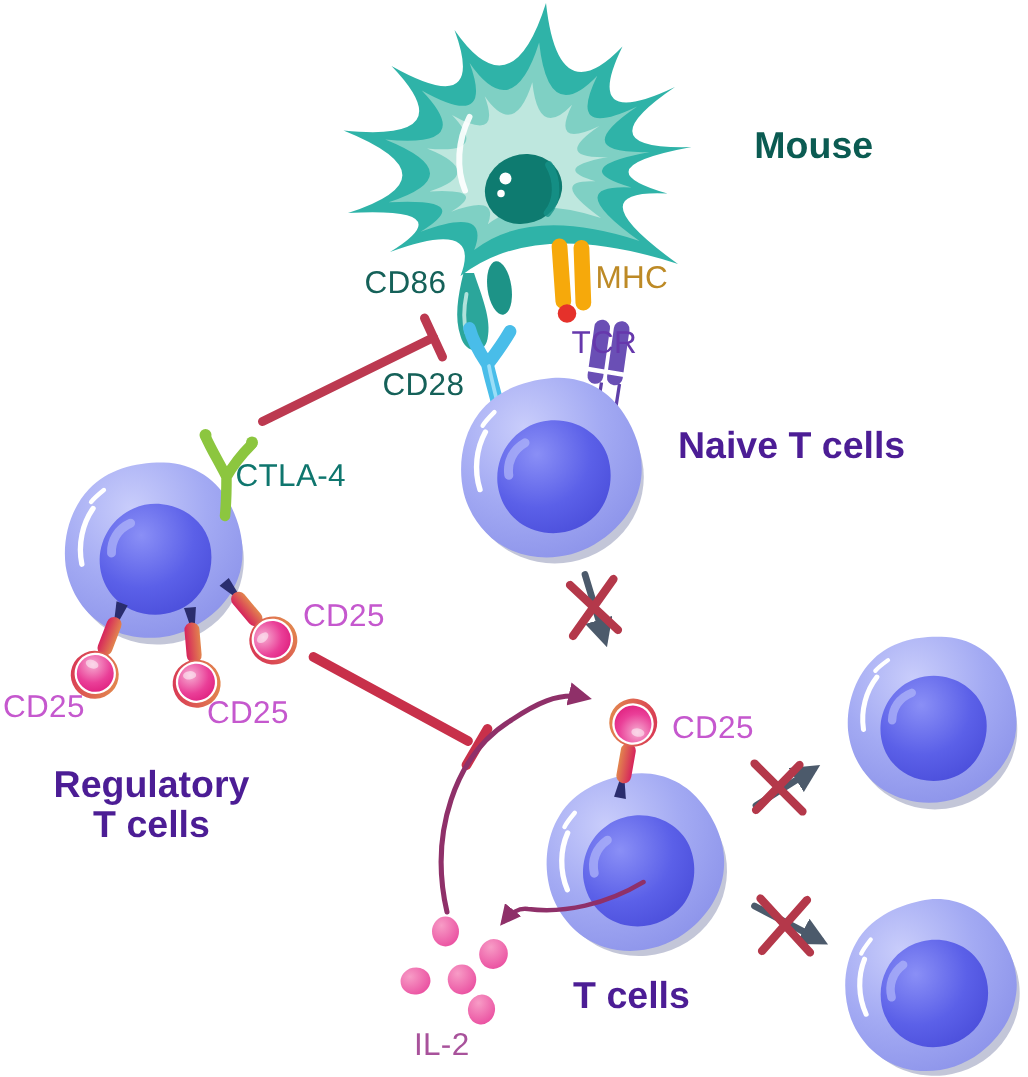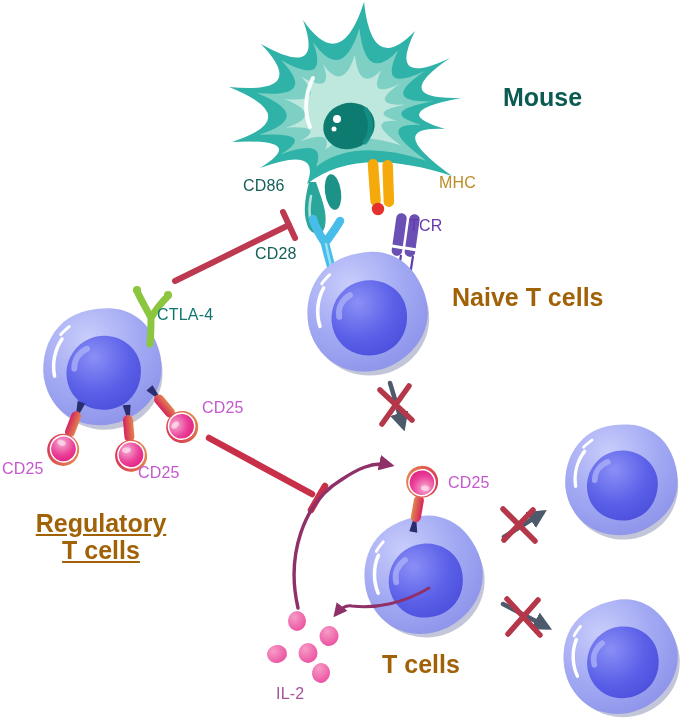--- a/index.html
+++ b/index.html
@@ -2,22 +2,22 @@
 <html><head>
 <meta charset="utf-8">
 <style>
   html,body{margin:0;padding:0;background:#fff;}
   #stage{
     position:relative;width:685px;height:718px;background:#ffffff;overflow:hidden;
     font-family:"Liberation Sans", sans-serif;
     padding-left:12px;
   }
   #art{position:absolute;left:0;top:0;}
-  .lbl{position:absolute;white-space:nowrap;font-size:16px;letter-spacing:0.2px;}
-  .name{position:absolute;font-weight:bold;font-size:25px;line-height:27px;text-align:center;color:#a16207;}
+  .lbl{position:absolute;white-space:nowrap;font-size:21px;letter-spacing:0.2px;}
+  .name{position:absolute;font-weight:bold;font-size:25px;line-height:27px;text-align:center;color:#4c1d95;}
   .teal{color:#156159;}
   .dcname{color:#0B5B52;}
   .mhc{color:#BD8A26;}
   .tcr{color:#6638AC;}
   .ctla4{color:#0f766e;}
   .cd25{color:#C558CE;}
   .il2{color:#A8529B;text-align:right;}
 </style>
 </head>
 <body>
@@ -169,34 +169,34 @@
       <ellipse cx="308" cy="653" rx="9.5" ry="10" fill="url(#gDot)"></ellipse>
       <ellipse cx="321" cy="673" rx="9" ry="10" transform="rotate(10 321 673)" fill="url(#gDot)"></ellipse>
     </g>
   </svg>
 
   <div class="name dcname" style="left:445px;top:84px;width:195px;">
     <div>Mouse</div>
   </div>
 
   <div class="lbl teal" style="left:243px;top:177px;">CD86</div>
-  <div class="lbl mhc" style="left:397px;top:174px;margin-left:42px;">MHC</div>
-  <div class="lbl tcr" style="left:409px;top:217px;">TCR</div>
+  <div class="lbl mhc" style="left:397px;top:174px;">MHC</div>
+  <div class="lbl tcr" style="left:381px;top:217px;">TCR</div>
   <div class="lbl teal" style="left:255px;top:245px;">CD28</div>
 
   <div class="name" style="left:452px;top:284px;text-align:left;white-space:nowrap;">Naive T cells</div>
 
   <div class="lbl ctla4" style="left:157px;top:306px;">CTLA-4</div>
 
   <div class="lbl cd25" style="left:2px;top:460px;">CD25</div>
   <div class="lbl cd25" style="left:138px;top:464px;">CD25</div>
   <div class="lbl cd25" style="left:202px;top:399px;">CD25</div>
   <div class="lbl cd25" style="left:448px;top:474px;">CD25</div>
 
-  <div class="name" style="left:11px;top:510px;width:180px;text-decoration:underline;">
+  <div class="name" style="left:11px;top:510px;width:180px;">
     <div>Regulatory</div>
     <div>T cells</div>
   </div>
 
   <div class="name" style="left:331px;top:651px;width:180px;">
     <div>T cells</div>
   </div>
 
   <div class="lbl il2" style="left:276px;top:685px;">IL-2</div>
 </div>

